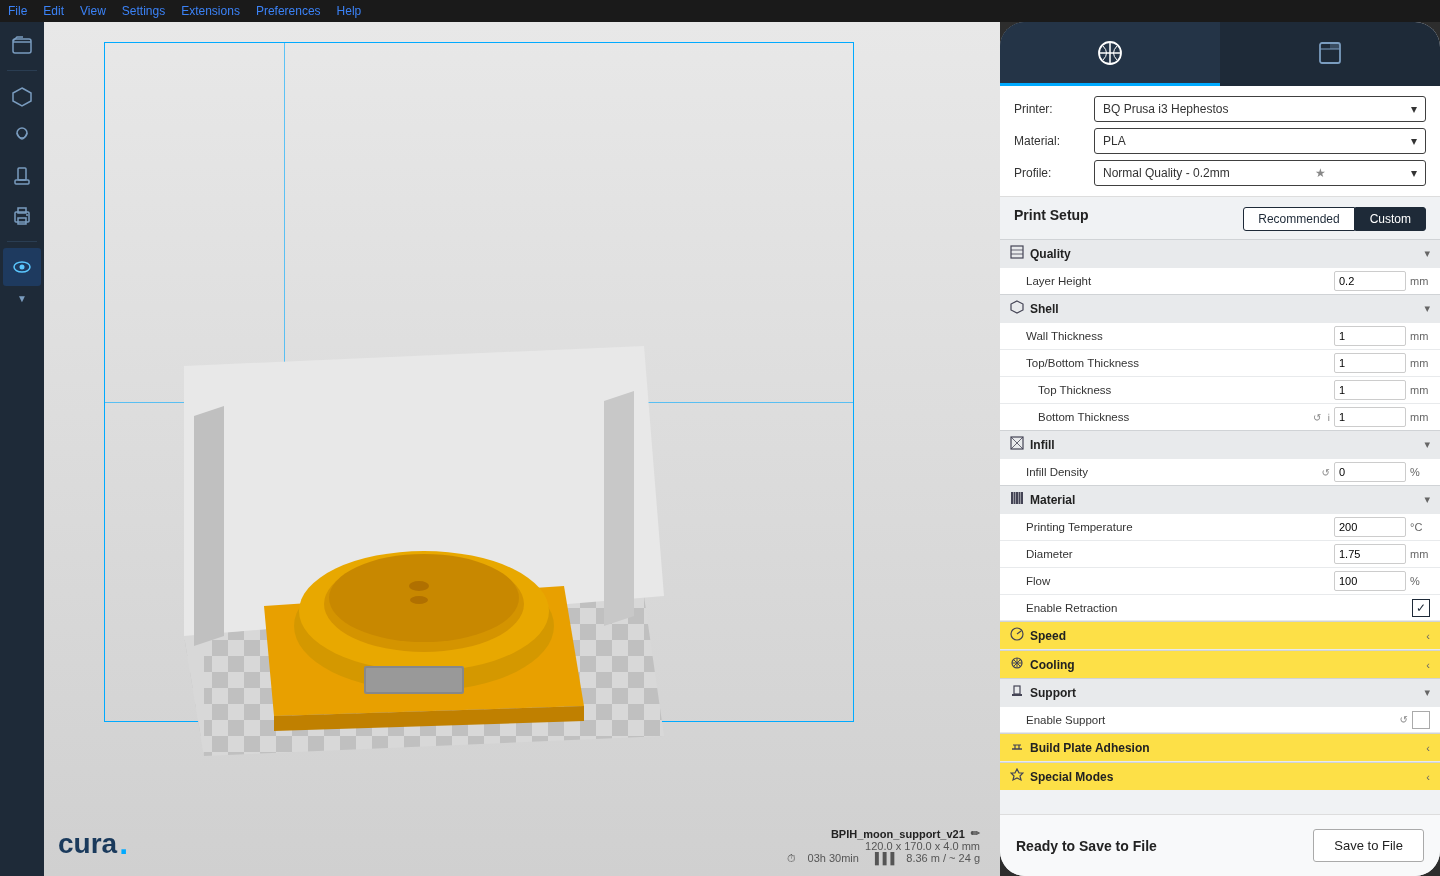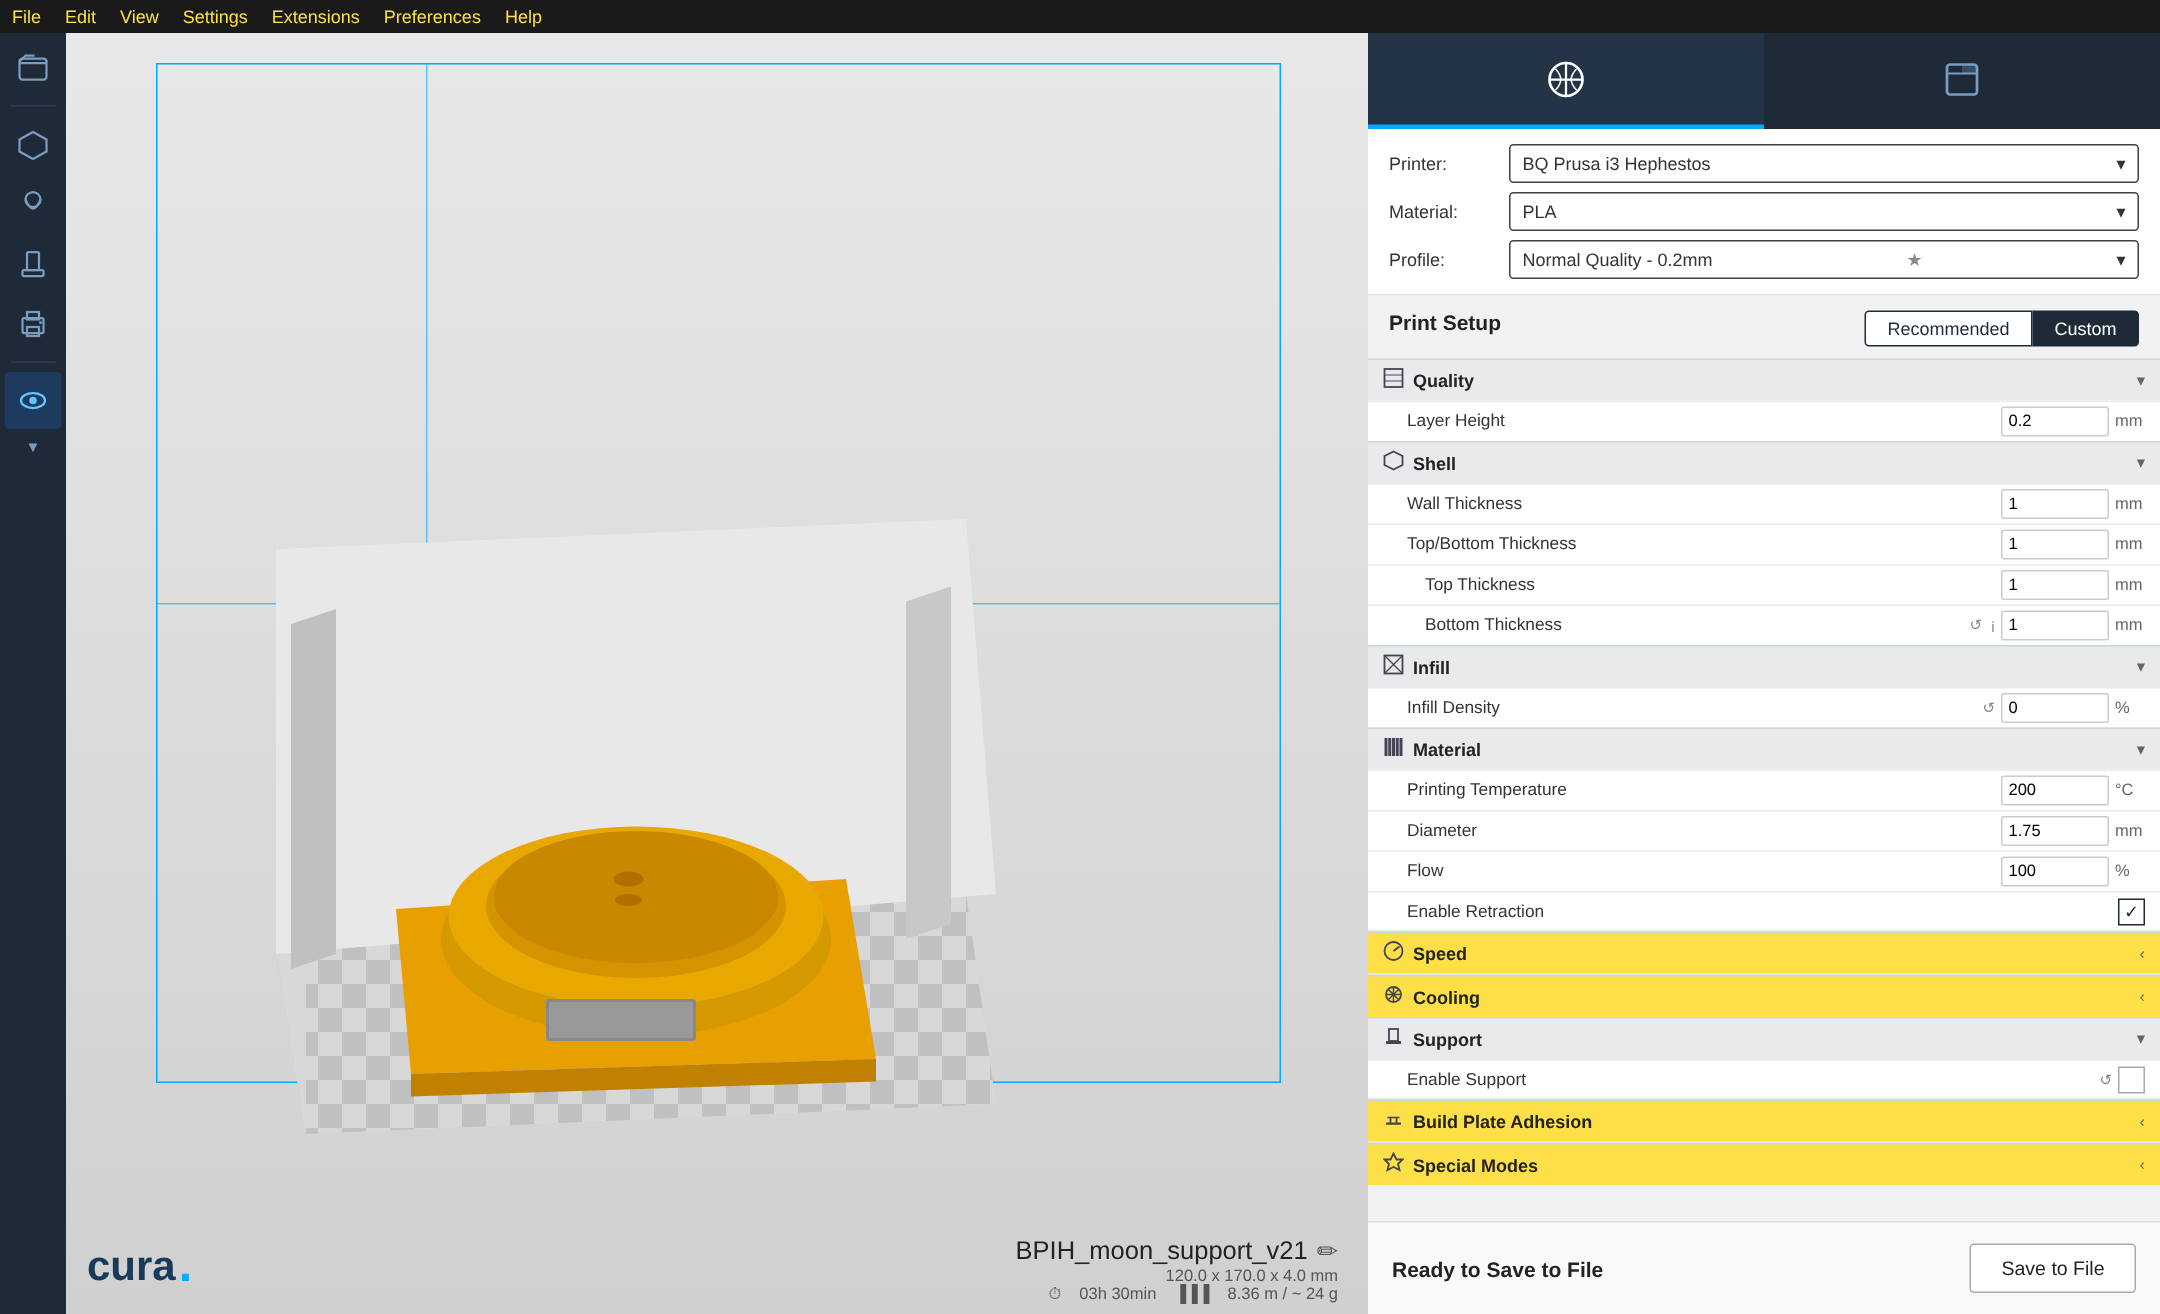--- a/index.html
+++ b/index.html
@@ -1,21 +1,21 @@
 <!DOCTYPE html>
 <html><head>
   <meta charset="utf-8">
   <style>
     * { box-sizing: border-box; margin: 0; padding: 0; }
     body { font-family: 'Segoe UI', Arial, sans-serif; font-size: 12px; background: #2d2d2d; overflow: hidden; width: 1440px; height: 876px; }
 
     
     #menubar {
       display: flex; align-items: center;
-      background: #1a1a1a; color: #fde047;
+      background: #1a1a1a; color: #3b82f6;
       height: 22px; padding: 0 8px; gap: 16px;
       font-size: 12px;
     }
     #menubar span { cursor: pointer; }
 
     
     #main-layout {
       display: flex; height: calc(876px - 22px);
     }
 
@@ -78,44 +78,45 @@
       bottom: 0; left: 0; right: 0;
       height: 60px;
       background: rgba(0,0,0,0.0);
       display: flex; align-items: center; justify-content: flex-end;
       padding-right: 20px; gap: 20px;
     }
     .file-info {
       display: flex; flex-direction: column; align-items: flex-end;
     }
     .file-name {
-      display: flex; align-items: flex-start; gap: 6px;
-      font-size: 17px; font-weight: 400; color: #222;
+      display: flex; align-items: flex-end; gap: 6px;
+      font-size: 11px; font-weight: 700; color: #222;
     }
     .file-dims { font-size: 11px; color: #555; }
     .file-stats {
       display: flex; gap: 12px; font-size: 11px; color: #555;
     }
 
     
     #cura-logo {
       position: absolute;
       bottom: 14px; left: 14px;
       font-size: 28px; font-weight: 700;
       color: #1a3a5c;
       display: flex; align-items: center; gap: 2px;
     }
     #cura-dot { color: #00aaff; font-size: 32px; }
 
     
     #right-panel {
-      width: 528px;
+      width: 440px;
       background: #f0f2f4;
       display: flex; flex-direction: column;
       overflow: hidden;
+      border-radius: 25px;
     }
 
     
     #panel-header {
       display: flex;
       background: #1e2a38; height: 64px;
     }
     .header-tab {
       flex: 1; display: flex; align-items: center; justify-content: center;
       cursor: pointer; color: #7a9cbf; font-size: 22px;

